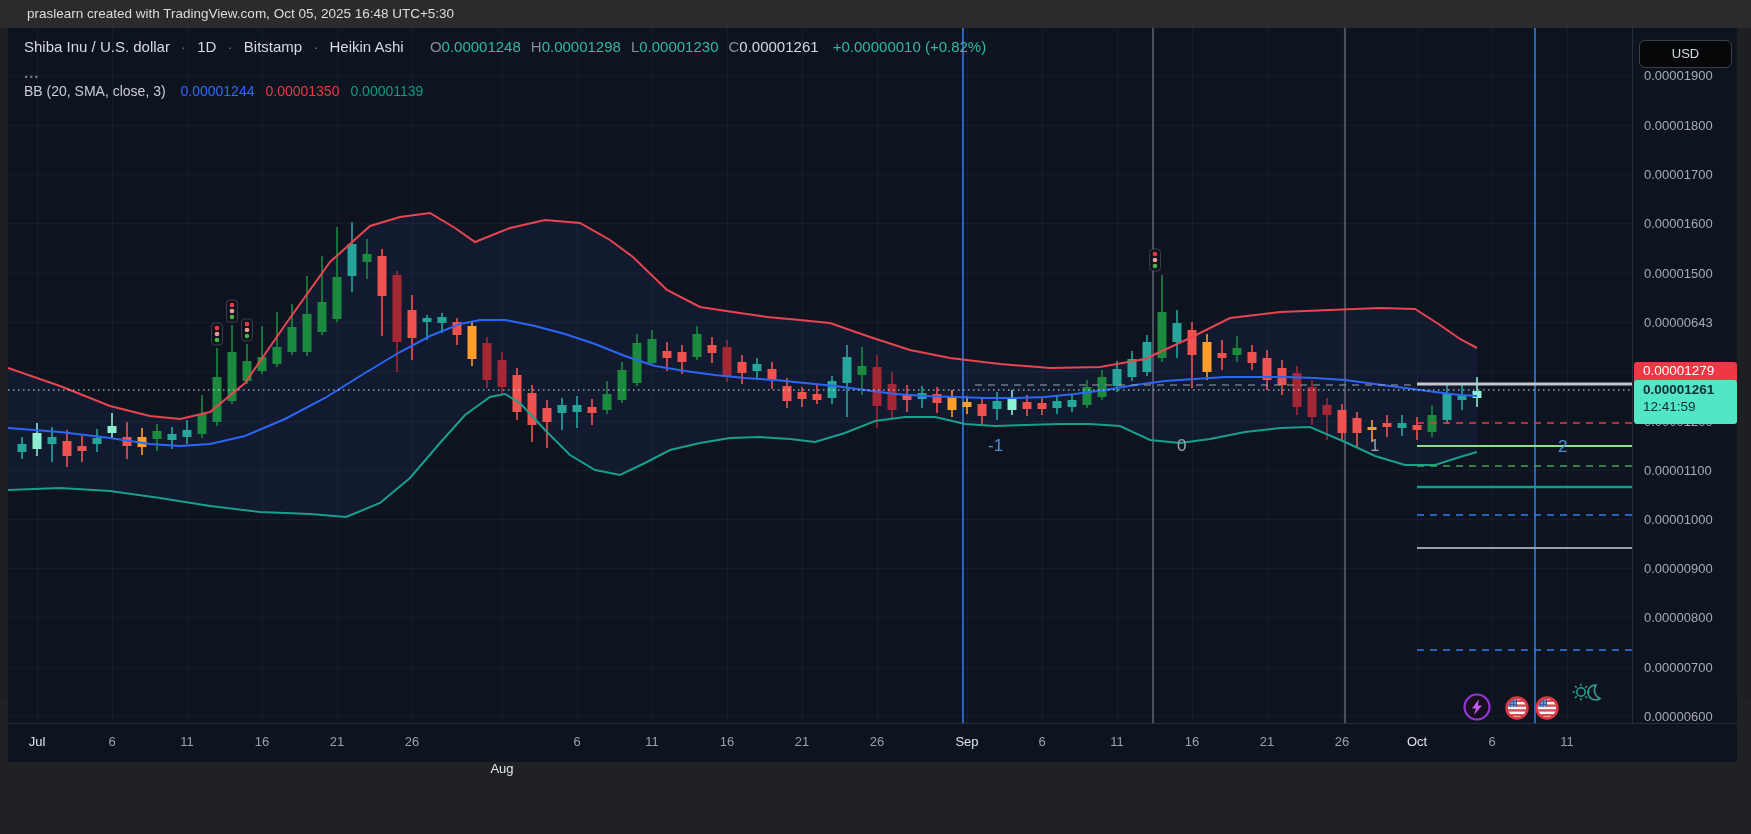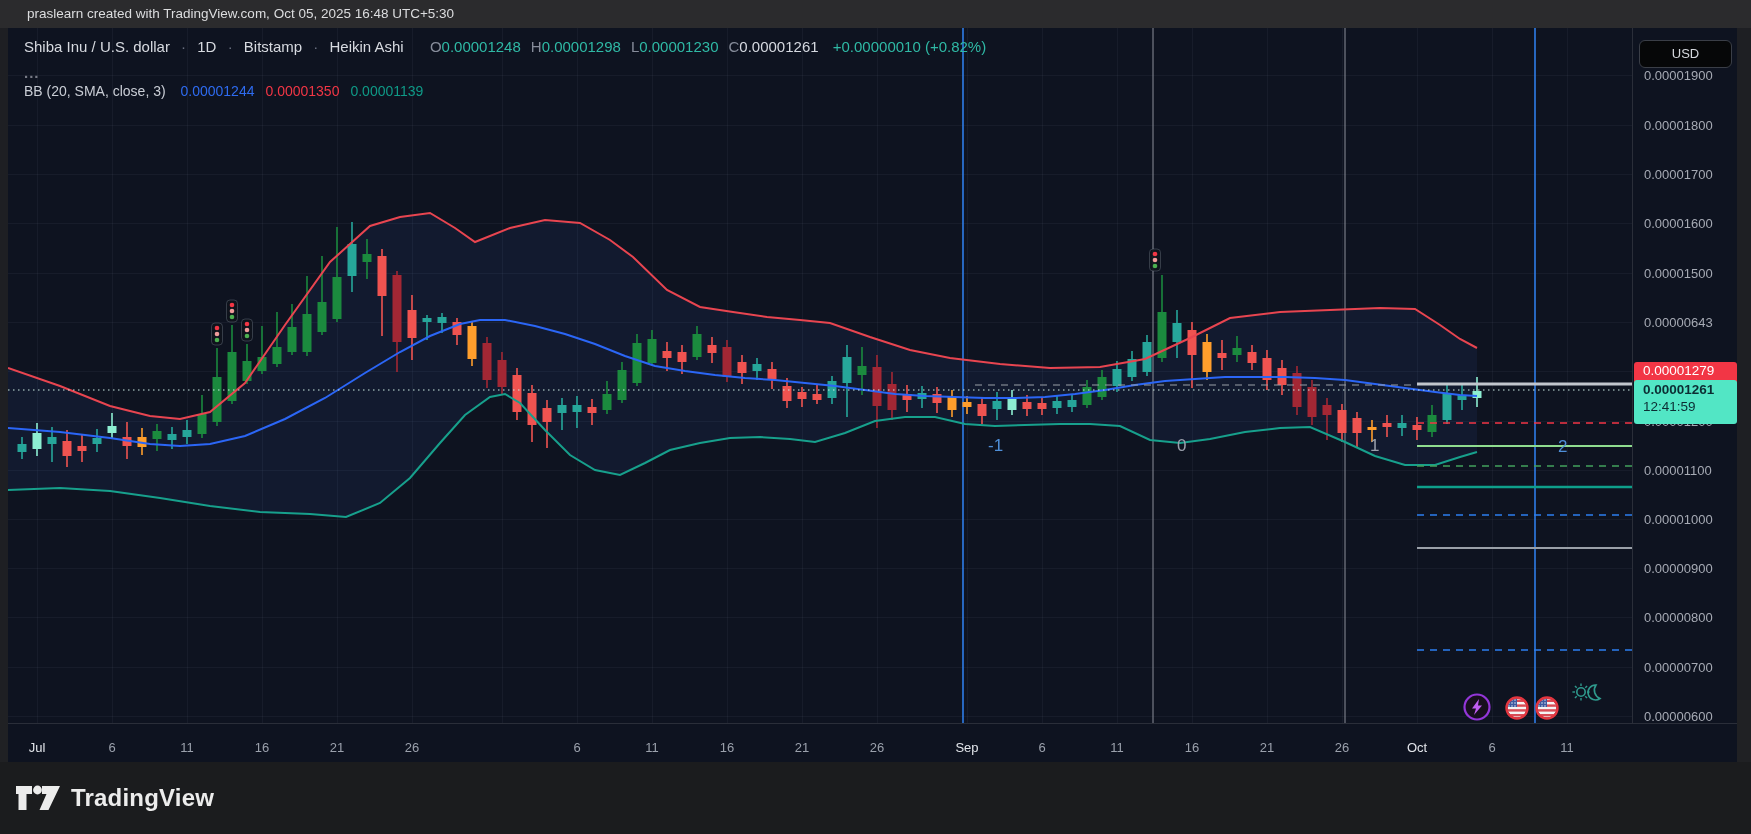--- a/index.html
+++ b/index.html
@@ -37,21 +37,21 @@
     border:1px solid #3a3e47; border-radius:6px; color:#d6d9de; font-size:13px; text-align:center;
     line-height:26px; z-index:6; cursor:pointer; }
   .badge { position:absolute; left:1px; width:103px; border-radius:3px; z-index:5; padding:1px 0 9px 9px; }
   #badge-level { background:#f23645; color:#fff; font-size:13.5px; line-height:16px; }
   #badge-last { background:#52e6c5; color:#0c2d33; font-size:13.5px; font-weight:bold; line-height:17px; }
   #badge-last .countdown { font-weight:normal; }
 
   
   #time-axis { position:absolute; left:0; top:695px; width:1729px; height:39px;
     border-top:1px solid #2a2e39; background:#0e1320; cursor:ew-resize; }
-  .ta-label { position:absolute; top:16px; transform:translateX(-50%); font-size:13px; color:#9ba1ac;text-align:center; }
+  .ta-label { position:absolute; top:10px; transform:translateX(-50%); font-size:13px; color:#9ba1ac;text-align:center; }
   .ta-label.major { color:#e2e5ea; }
 
   
   #footer { position:absolute; left:0; top:762px; width:1751px; height:72px; background:#1b1c1e; }
   #tv-logo { position:absolute; left:15px; top:21px; display:flex; align-items:center; cursor:pointer; }
   #tv-logo svg { margin-right:10px; }
   #tv-brand { color:#ececec; font-size:24px; font-weight:bold; letter-spacing:0.2px; }
 </style>
 </head>
 <body>
@@ -470,23 +470,13 @@
         <div class="ta-label" style="left: 1109px;">11</div>
         <div class="ta-label" style="left: 1184px;">16</div>
         <div class="ta-label" style="left: 1259px;">21</div>
         <div class="ta-label" style="left: 1334px;">26</div>
         <div class="ta-label major" style="left: 1409px;">Oct</div>
         <div class="ta-label" style="left: 1484px;">6</div>
         <div class="ta-label" style="left: 1559px;">11</div>
       </div>
   </div>
 
-  <div id="footer">
-    <div id="tv-logo">
-      <svg width="46" height="30" viewBox="0 0 46 30">
-        <path d="M1 3 H17 V11 H11.5 V27 H3.5 V11 H1 Z" fill="#ececec"></path>
-        <circle cx="22.5" cy="7" r="4.4" fill="#ececec"></circle>
-        <path d="M27 3 H45 L33.5 27 H24.5 L31.5 11 H27 Z" fill="#ececec"></path>
-      </svg>
-      <span id="tv-brand">TradingView</span>
-    </div>
-  </div>
 </div>
 
 </body></html>

